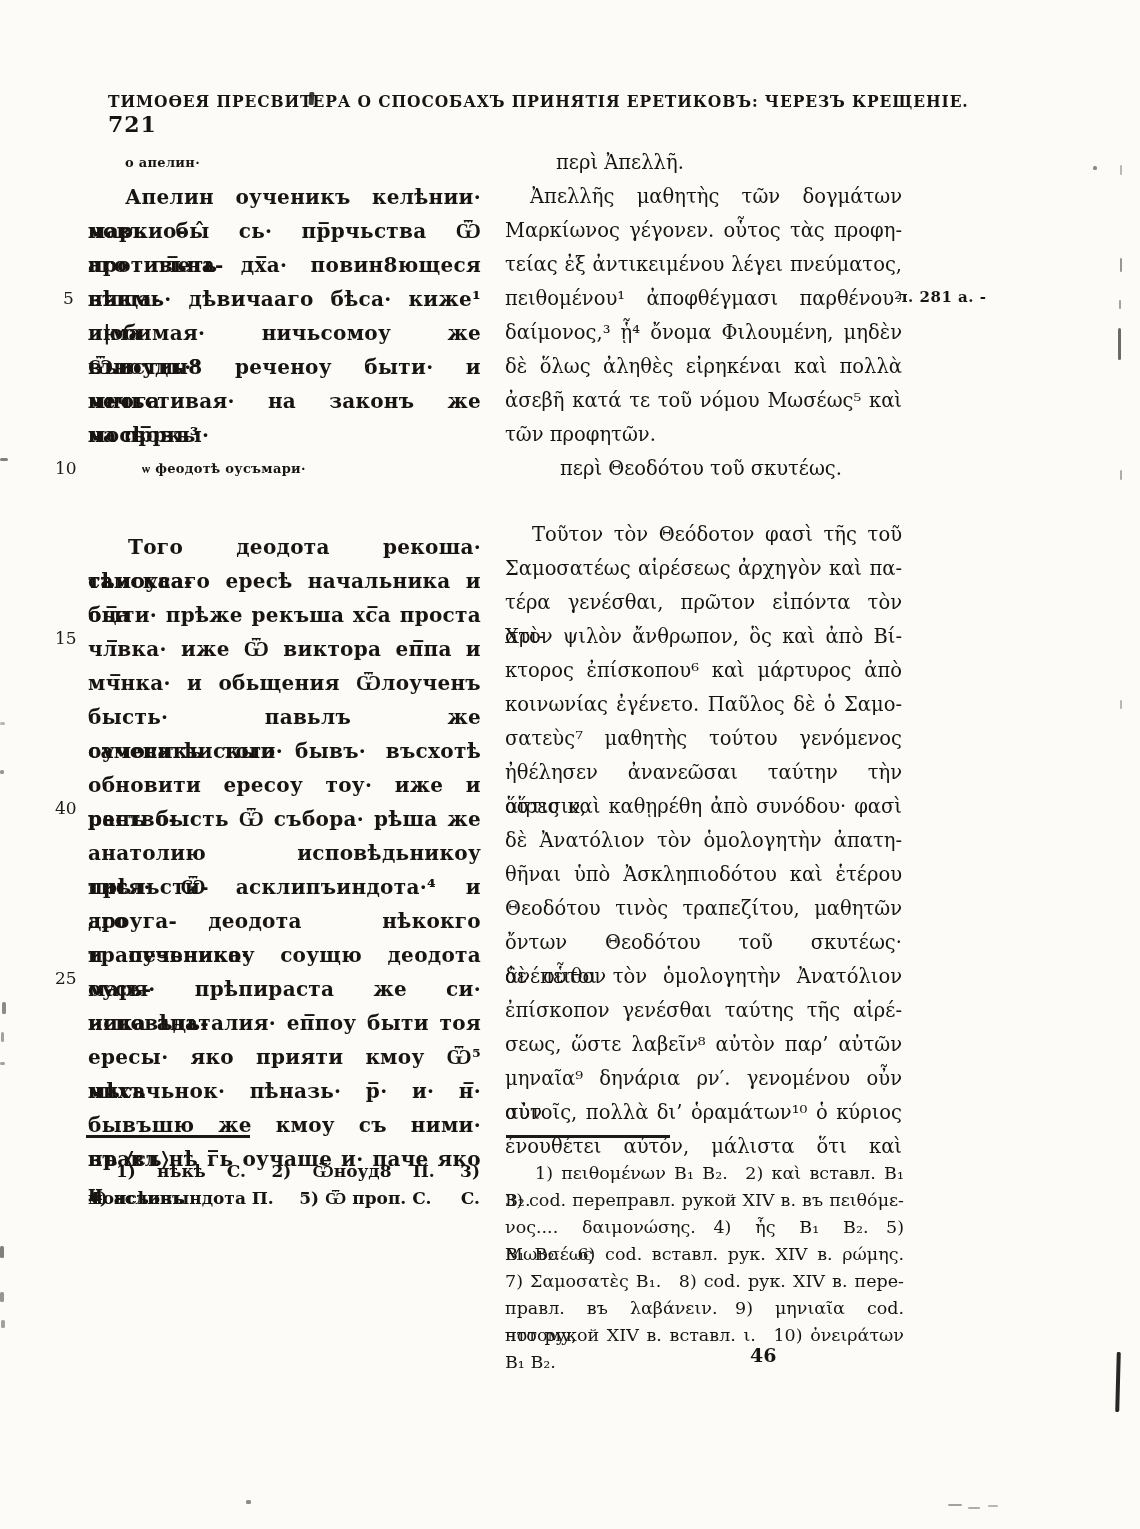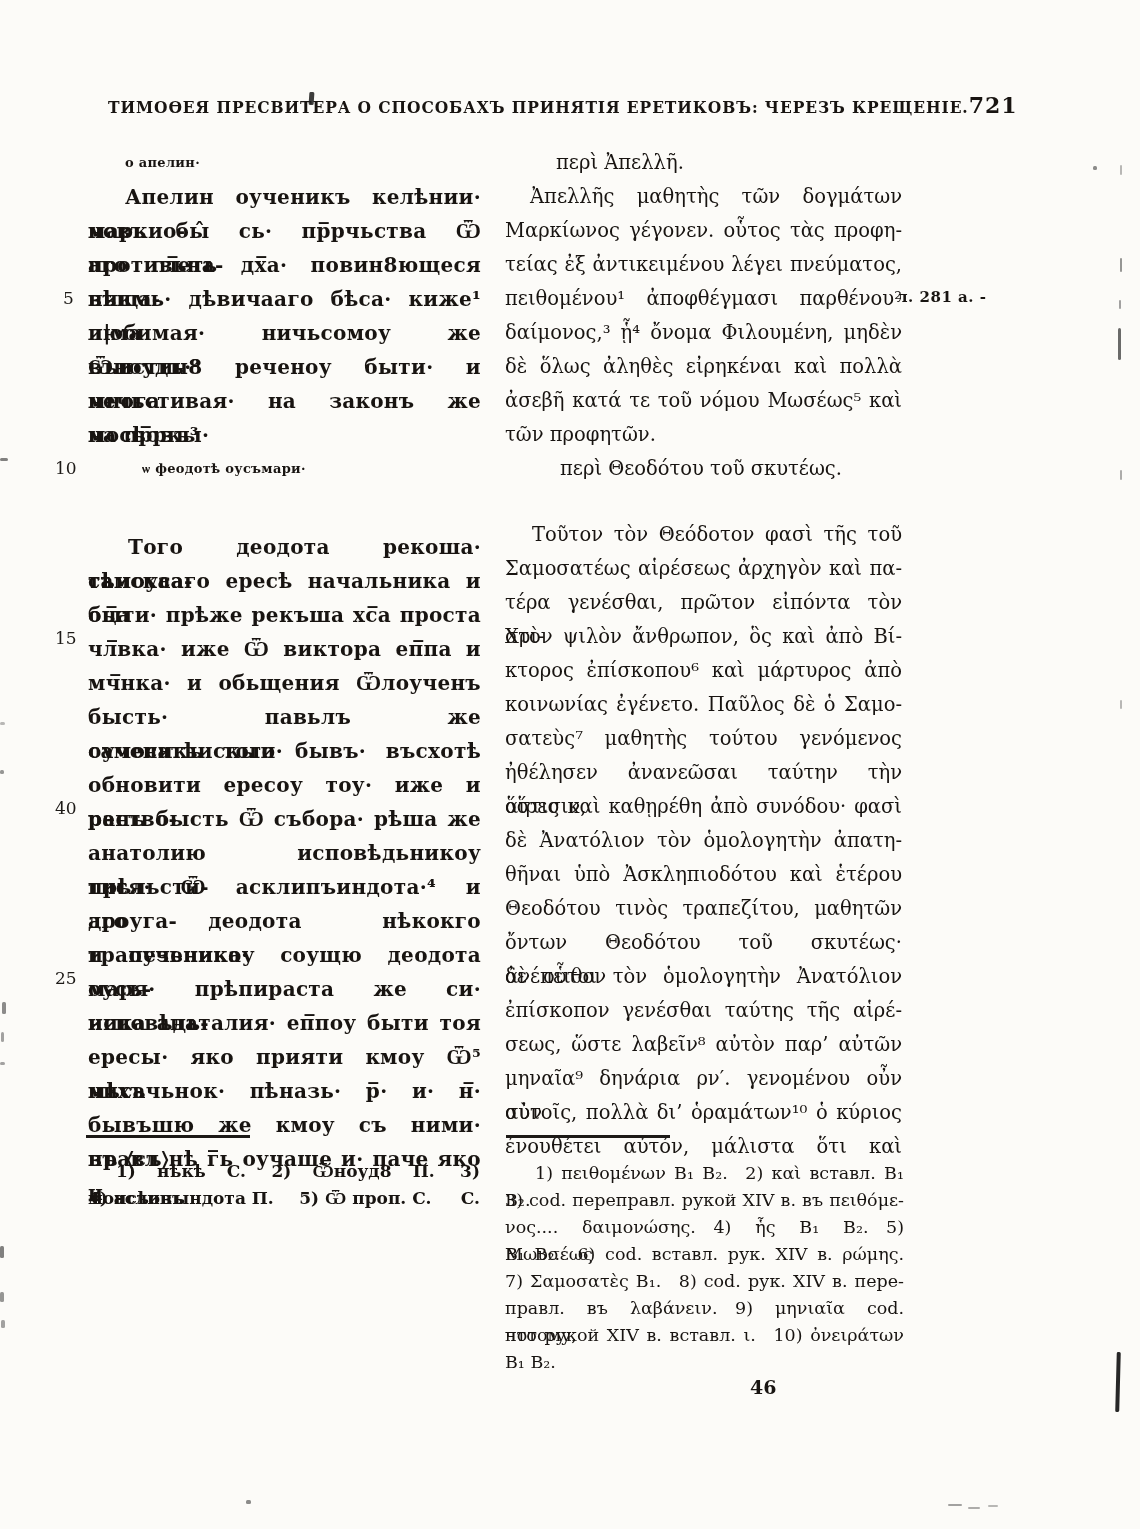--- a/index.html
+++ b/index.html
@@ -6,21 +6,21 @@
   body{width:1140px;height:1529px;background:#e9e7e2;}
   .page{
     position:relative;width:1140px;height:1529px;overflow:hidden;
     background:#fcfbf8;
     font-family:"DejaVu Serif", serif;
     color:#181411;
   }
   
   .header{
     position:absolute;left:108px;top:92px;width:858px;
-    display:flex;justify-content:space-between;align-items:baseline;
+    display:flex;justify-content:space-between;align-items:baseline;flex-direction:column;
   }
   .header-title{
     font-size:15.5px;font-weight:bold;letter-spacing:0.9px;white-space:nowrap;
     transform:scaleY(1.05);
   }
   .header-page{font-size:22px;font-weight:bold;letter-spacing:1px;}
   
   .margin-note{
     position:absolute;left:897px;top:288px;
     font-size:15px;font-weight:bold;white-space:nowrap;letter-spacing:0.5px;
@@ -43,21 +43,21 @@
   
   .fnrule{position:absolute;height:3px;background:#1c1916;}
   .fnrule.left{left:86px;top:1135px;width:164px;}
   .fnrule.right{left:506px;top:1135px;width:164px;}
   
   .footnotes{position:absolute;}
   .footnotes .line{height:27px;line-height:27px;}
   .footnotes.left{left:88px;top:1158px;width:392px;font-size:17px;font-weight:bold;}
   .footnotes.right{left:505px;top:1160px;width:399px;font-size:17.5px;}
   
-  .sheet-number{position:absolute;left:750px;top:1344px;font-size:19px;font-weight:bold;margin-top:32px;}
+  .sheet-number{position:absolute;left:750px;top:1344px;font-size:19px;font-weight:bold;}
   
   .speck{position:absolute;background:#1b1b1b;border-radius:1.5px;}
 </style>
 </head>
 <body>
 
 <div class="page">
 
   <div class="header">
     <span class="header-title">ТИМОѲЕЯ ПРЕСВИТЕРА О СПОСОБАХЪ ПРИНЯТІЯ ЕРЕТИКОВЪ: ЧЕРЕЗЪ КРЕЩЕНІЕ.</span>

